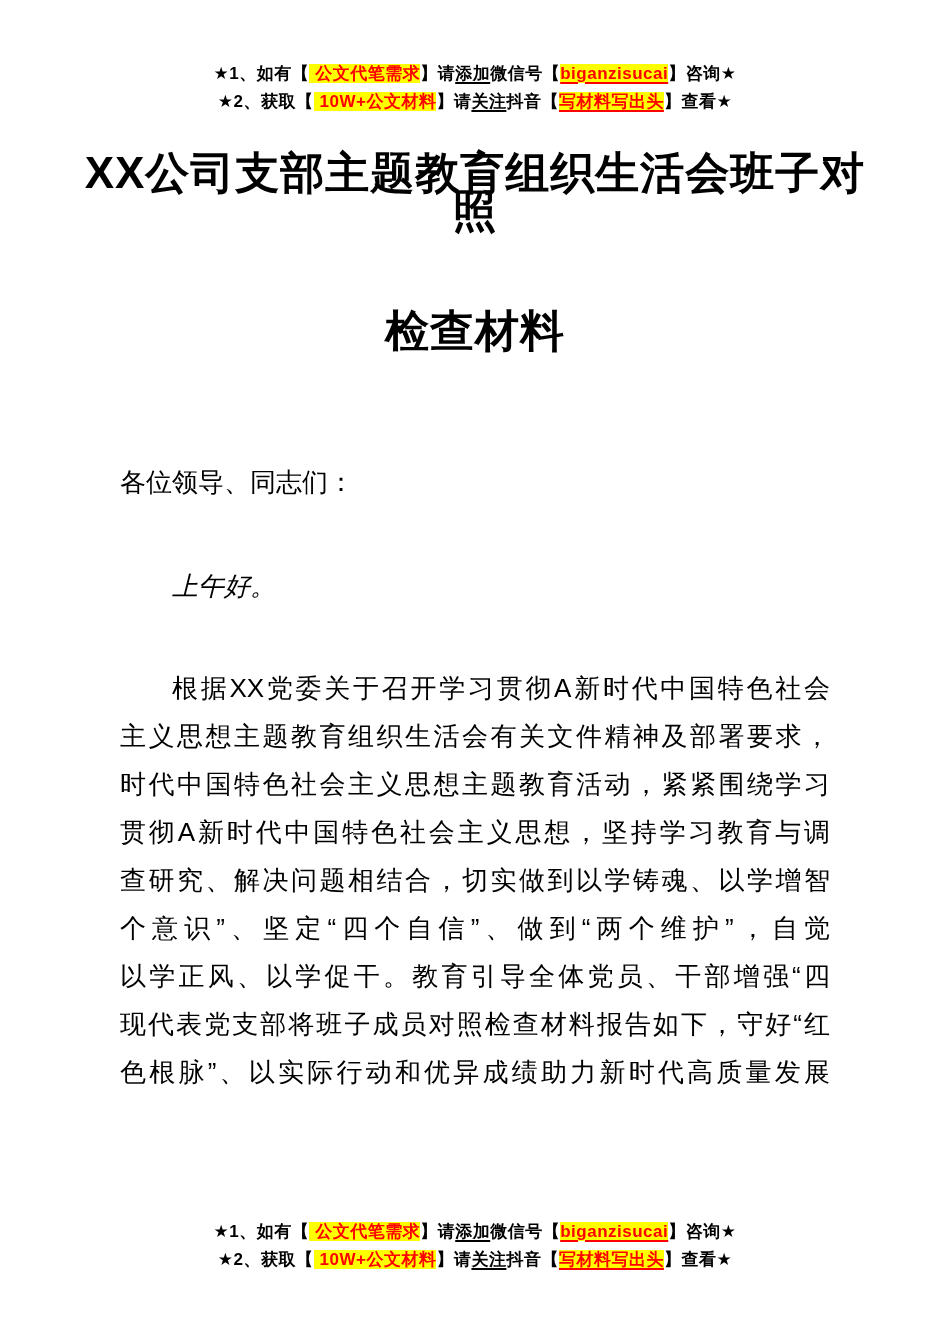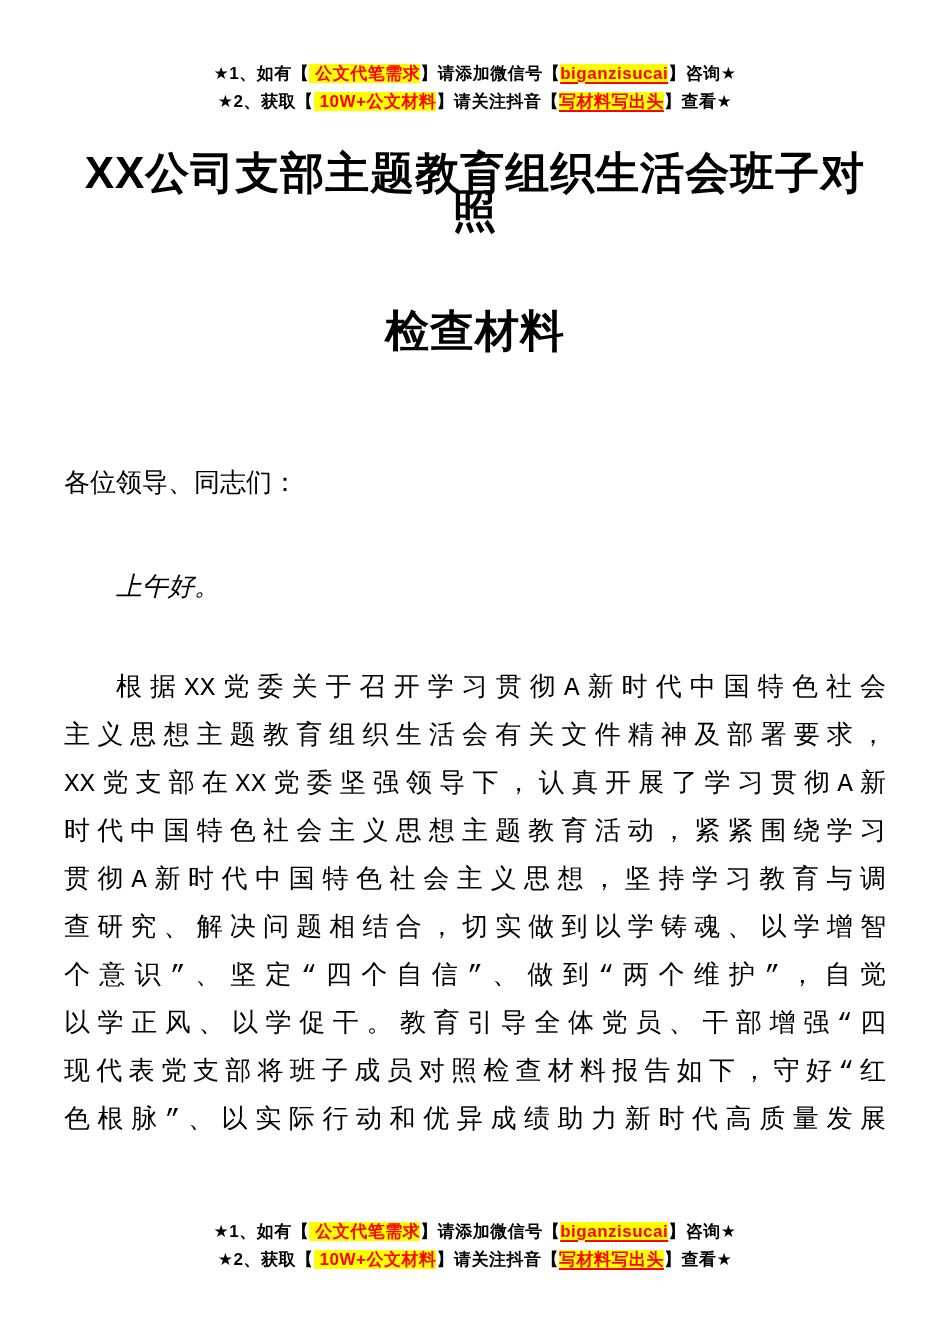--- a/index.html
+++ b/index.html
@@ -34,20 +34,21 @@
     left: 0;
     bottom: 70px;
   }
   .seg { color: var(--fg, #000000); }
   .seg-highlight {
     background: var(--hl, #ffff00);
     color: var(--accent, #ff0000);
     padding-left: 6px;
   }
   .seg-underline {
+    text-decoration: underline;
     text-decoration-thickness: 2px;
     text-underline-offset: 3px;
   }
   .seg-highlight-underline {
     background: var(--hl, #ffff00);
     color: var(--accent, #ff0000);
     text-decoration: underline;
     text-decoration-thickness: 2px;
     text-underline-offset: 3px;
   }
@@ -58,28 +59,28 @@
     text-align: center;
     font-size: 44px;
     font-weight: bold;
     letter-spacing: 1px;
   }
   .title-line1 { margin-top: 38px; line-height: 38px; }
   .title-line2 { margin-top: 82px; line-height: 38px; }
 
   
   .doc-body {
-    margin: 0 64px;
+    margin: 0 120px;
     font-size: 26px;
     line-height: 48px;
     color: var(--fg, #000000);
   }
   .salutation { margin-top: 108px; }
   .greeting   { margin-top: 56px; text-indent: 2em; font-style: italic; }
-  .paragraph  { margin-top: 54px; font-family: Liberation Mono, monospace; }
+  .paragraph  { margin-top: 54px; }
   .para-line {
     text-align: justify;
     text-align-last: justify;
     text-justify: inter-character;
   }
   .para-line.indent { text-indent: 2em; }
   .para-line.last {
     text-align-last: left;
     text-align: left;
   }
@@ -98,21 +99,20 @@
     <div class="title-line1">XX公司支部主题教育组织生活会班子对照</div>
     <div class="title-line2">检查材料</div>
   </div>
 
   <div class="doc-body">
     <div class="salutation">各位领导、同志们：</div>
     <div class="greeting">上午好。</div>
     <div class="paragraph" id="paragraph">
         <div class="para-line indent">根据XX党委关于召开学习贯彻A新时代中国特色社会</div>
         <div class="para-line">主义思想主题教育组织生活会有关文件精神及部署要求，</div>
-        <div class="para-line">XX党支部在XX党委坚强领导下，认真开展了学习贯彻A新</div>
         <div class="para-line">时代中国特色社会主义思想主题教育活动，紧紧围绕学习</div>
         <div class="para-line">贯彻A新时代中国特色社会主义思想，坚持学习教育与调</div>
         <div class="para-line">查研究、解决问题相结合，切实做到以学铸魂、以学增智</div>
         <div class="para-line">个意识”、坚定“四个自信”、做到“两个维护”，自觉</div>
         <div class="para-line">以学正风、以学促干。教育引导全体党员、干部增强“四</div>
         <div class="para-line">现代表党支部将班子成员对照检查材料报告如下，守好“红</div>
         <div class="para-line">色根脉”、以实际行动和优异成绩助力新时代高质量发展</div>
       </div>
   </div>
 

